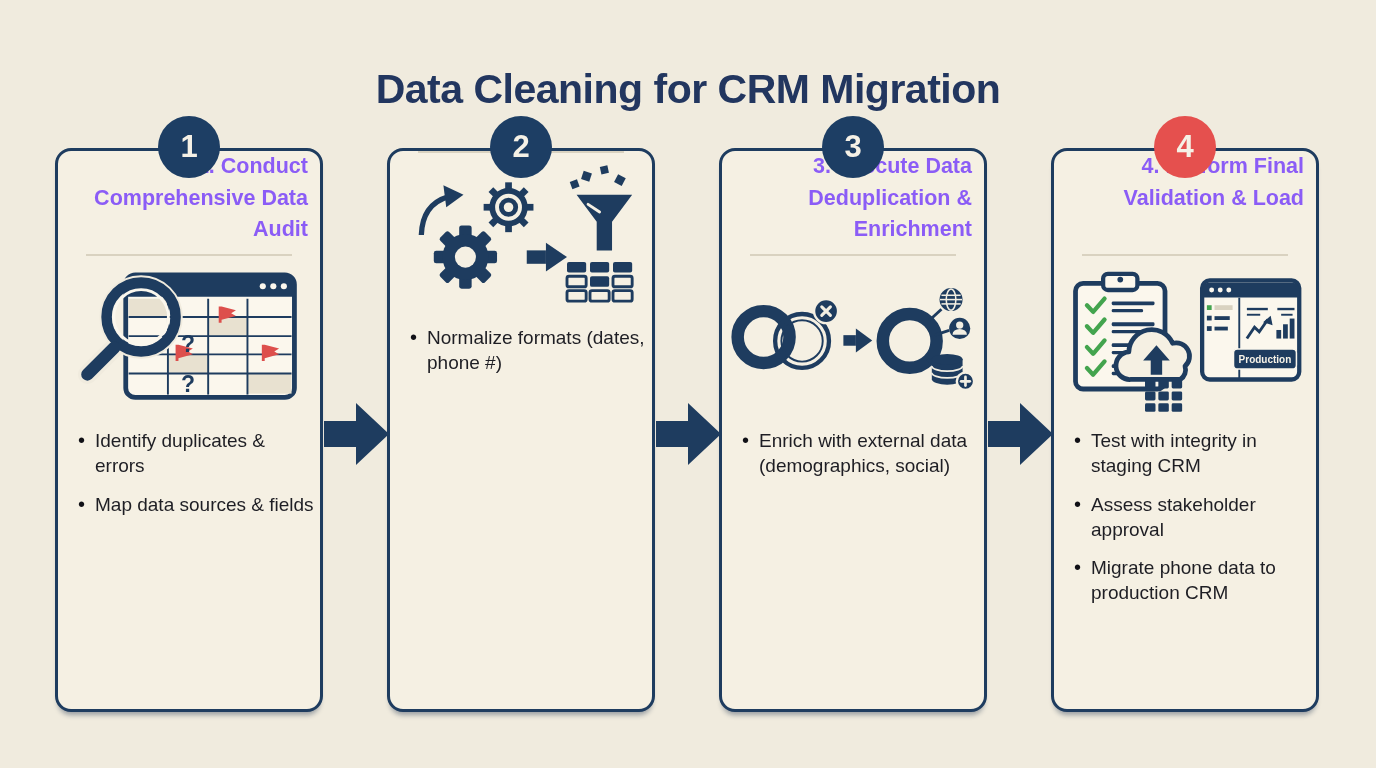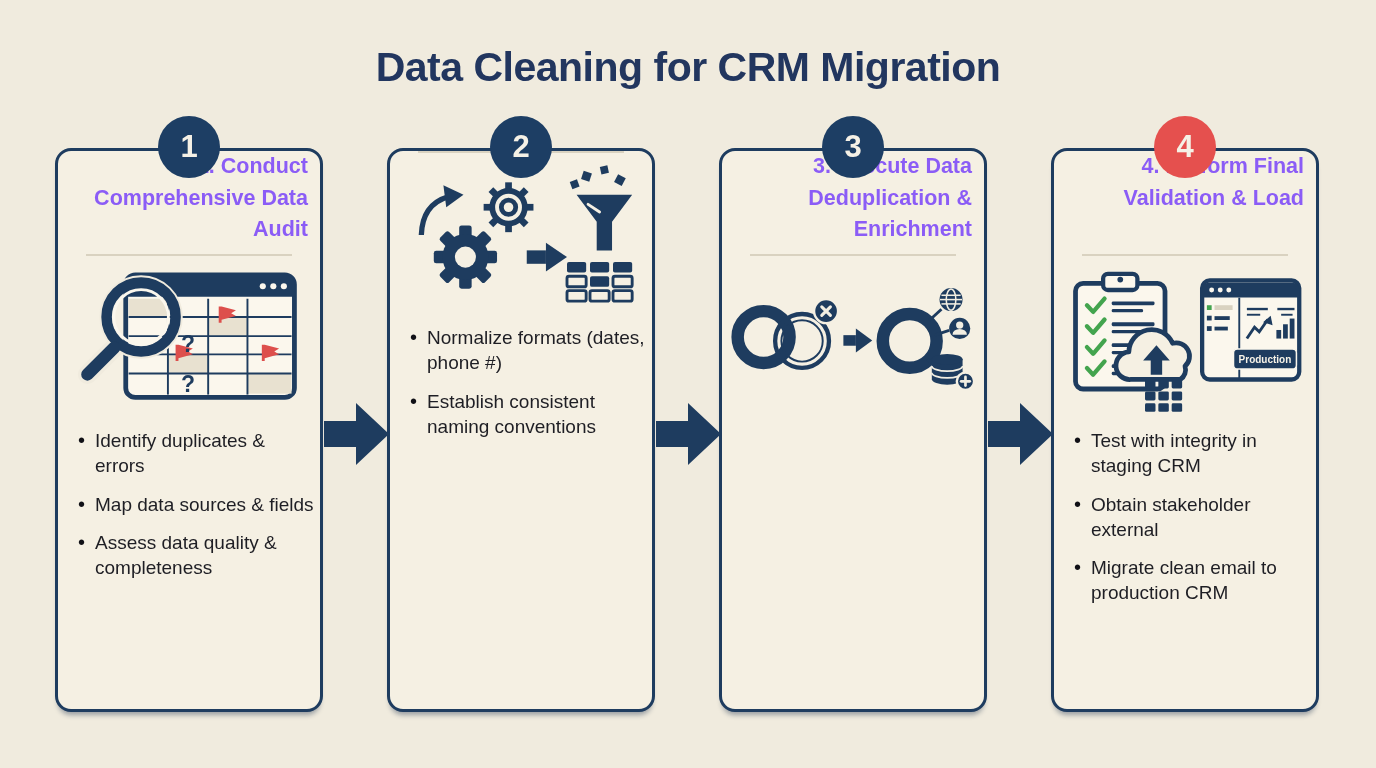--- a/index.html
+++ b/index.html
@@ -2,21 +2,21 @@
 <html><head>
 <meta charset="utf-8">
 <style>
   html,body{margin:0;padding:0;}
   body{
     width:1376px;height:768px;position:relative;overflow:hidden;
     background:#f0ebde;
     font-family:"Liberation Sans", sans-serif;
   }
   .main-title{
-    position:absolute;top:17px;left:0;width:100%;
+    position:absolute;top:39px;left:0;width:100%;
     text-align:center;font-size:41px;font-weight:800;letter-spacing:-0.5px;
     color:#22365f;
   }
   .step-card{
     position:absolute;top:148px;width:268px;height:564px;box-sizing:border-box;
     background:#f5f0e3;border:3px solid #1e3c5f;border-radius:16px;
     box-shadow:0 6px 5px -3px rgba(25,45,75,.4);
   }
   .pos-1{left:55px}.pos-2{left:387px}.pos-3{left:719px}.pos-4{left:1051px}
   .badge{
@@ -100,21 +100,20 @@
           <circle cx="70" cy="52" r="40" fill="none" stroke="#f0ebde" stroke-width="7"></circle>
           <circle cx="70" cy="52" r="36" fill="none" stroke="#1e3c5f" stroke-width="11"></circle>
           <circle cx="70" cy="52" r="28.5" fill="none" stroke="#fbf7ed" stroke-width="3"></circle>
           <line x1="42" y1="84" x2="14" y2="112" stroke="#1e3c5f" stroke-width="13" stroke-linecap="round"></line>
         </g>
       </svg>
     </div>
     <ul class="bullets">
       <li>Identify duplicates &amp; errors</li>
       <li>Map data sources &amp; fields</li>
-      <li>Assess data quality &amp; completeness</li>
     </ul>
   </section>
 
   <section class="step-card pos-2">
     <div class="badge badge-navy">
       <span>2</span>
     </div>
     <div class="divider"></div>
     <div class="icon-area">
       <svg viewBox="0 0 240 150" width="230" height="144">
@@ -170,21 +169,20 @@
           <rect x="192" y="117" width="20" height="11" rx="2" fill="#1e3c5f"></rect>
           <rect x="216" y="117" width="20" height="11" rx="2" fill="none" stroke="#1e3c5f" stroke-width="3"></rect>
           <rect x="168" y="132" width="20" height="11" rx="2" fill="none" stroke="#1e3c5f" stroke-width="3"></rect>
           <rect x="192" y="132" width="20" height="11" rx="2" fill="none" stroke="#1e3c5f" stroke-width="3"></rect>
           <rect x="216" y="132" width="20" height="11" rx="2" fill="none" stroke="#1e3c5f" stroke-width="3"></rect>
         </g>
       </svg>
     </div>
     <ul class="bullets">
       <li>Normalize formats (dates, phone #)</li>
-      <li>Establish consistent naming conventions</li>
     </ul>
   </section>
 
   <section class="step-card pos-3">
     <div class="badge badge-navy">
       <span>3</span>
     </div>
     <div class="card-title">3. Execute Data Deduplication &amp; Enrichment</div>
     <div class="divider"></div>
     <div class="icon-area">
@@ -234,20 +232,21 @@
             <circle cx="246" cy="100" r="9" fill="#1e3c5f" stroke="#f5f0e3" stroke-width="2.5"></circle>
             <g stroke="#f2eee2" stroke-width="2.8" stroke-linecap="round">
               <line x1="241.5" y1="100" x2="250.5" y2="100"></line>
               <line x1="246" y1="95.5" x2="246" y2="104.5"></line>
             </g>
           </g>
         </g>
       </svg>
     </div>
     <ul class="bullets">
+      <li>Enrich with external data (demographics, social)</li>
     </ul>
   </section>
 
   <section class="step-card pos-4">
     <div class="badge badge-red">
       <span>4</span>
     </div>
     <div class="card-title">4. Perform Final Validation &amp; Load</div>
     <div class="divider"></div>
     <div class="icon-area">
@@ -318,22 +317,22 @@
               <rect x="111" y="130.5" width="11" height="9.5" rx="1.5"></rect>
             <rect x="83" y="143" width="11" height="9" rx="1.5"></rect>
               <rect x="97" y="143" width="11" height="9" rx="1.5"></rect>
               <rect x="111" y="143" width="11" height="9" rx="1.5"></rect>
           </g>
         </g>
       </svg>
     </div>
     <ul class="bullets">
       <li>Test with integrity in staging CRM</li>
-      <li>Obtain stakeholder external</li>
-      <li>Migrate clean email to production CRM</li>
+      <li>Assess stakeholder approval</li>
+      <li>Migrate phone data to production CRM</li>
     </ul>
   </section>
 
   <svg class="flow-arrow" style="left:324px" viewBox="0 0 66 70">
     <g fill="#1e3c5f">
         <rect x="0" y="22" width="36" height="26"></rect>
         <polygon points="32,4 65,35 32,66"></polygon>
       </g>
   </svg>
   <svg class="flow-arrow" style="left:656px" viewBox="0 0 66 70">

